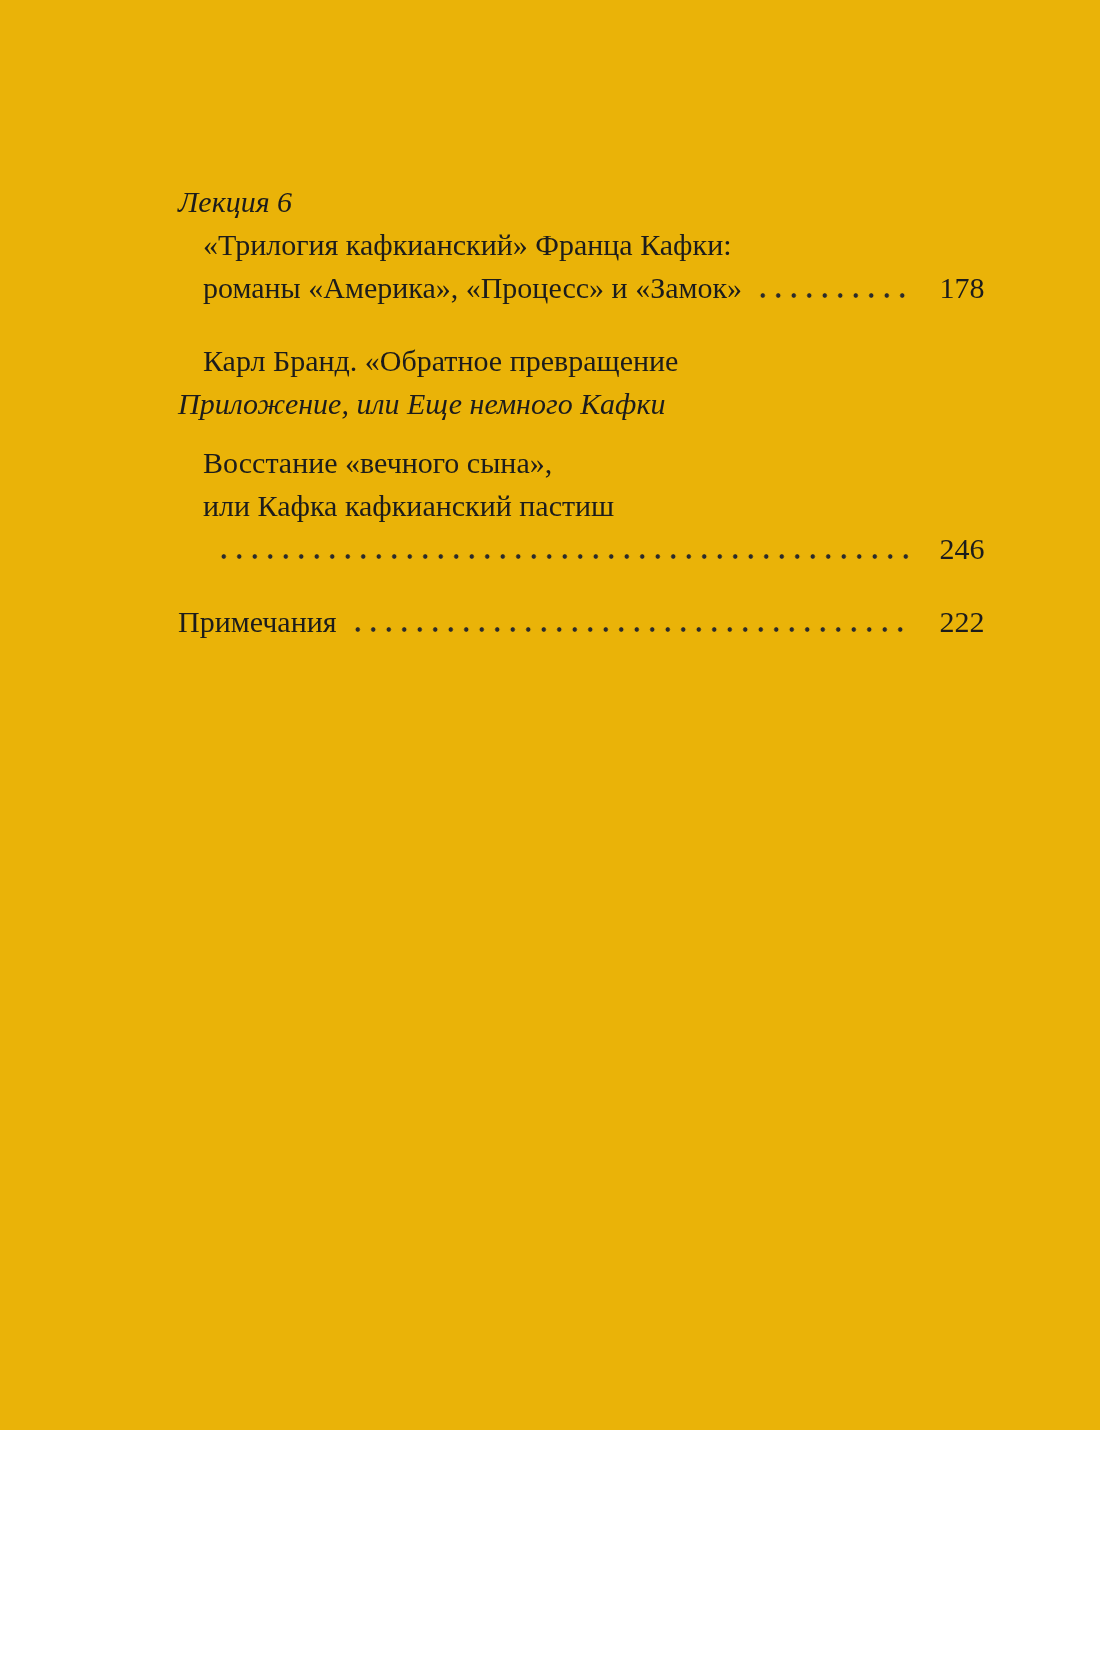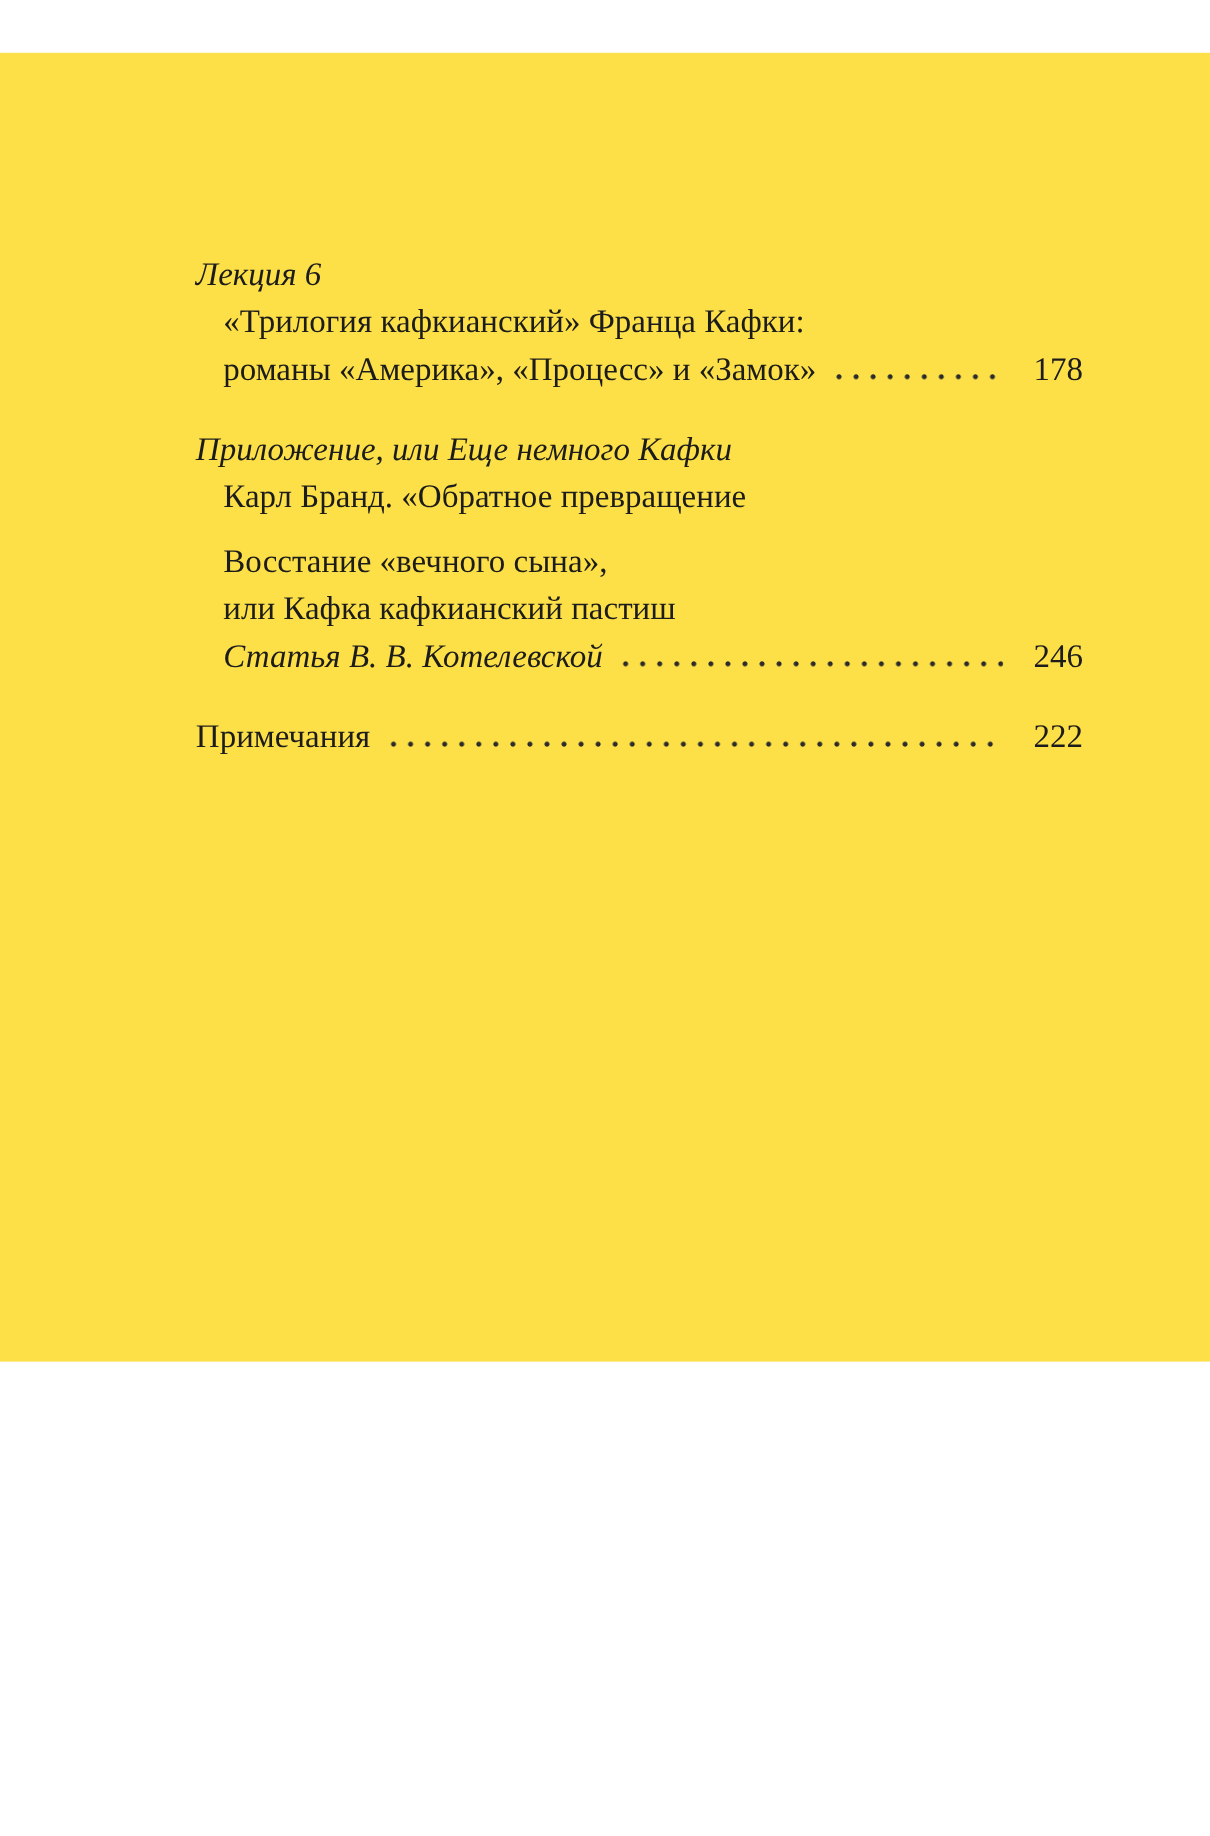--- a/index.html
+++ b/index.html
@@ -1,24 +1,23 @@
 <!DOCTYPE html>
 <html><head>
 <meta charset="utf-8">
 <style>
   html, body { margin: 0; padding: 0; background: #ffffff; }
   .book-page {
     position: relative;
     width: 1100px;
-    height: 1190px;
-    background: #fde047;
+    height: 1430px;
+    background: #eab308;
     color: #1c1c1c;
     font-family: "Liberation Serif", "DejaVu Serif", serif;
     overflow: hidden;
-    margin-top: 48px;
   }
   .toc {
     position: absolute;
     left: 178px;
     top: 180px;
     width: 810px;
     font-size: 30px;
     line-height: 43px;
   }
   .block-gap { margin-top: 30px; }
@@ -58,36 +57,35 @@
       </div>
       <div class="row indent">
         <span class="line-text">романы «Америка», «Процесс» и «Замок»</span>
         <span class="leader"></span>
         <span class="page-num">178</span>
       </div>
     </div>
 
 
     <div class="block-gap">
+      <div class="row indent">
+        <span class="line-text">Карл Бранд. «Обратное превращение</span>
+      </div>
       <div class="row">
         <span class="line-text it">Приложение, или Еще немного Кафки</span>
-      </div>
-      <div class="row indent">
-        <span class="line-text">Карл Бранд. «Обратное превращение</span>
       </div>
 
       <div class="sub-gap">
         <div class="row indent">
           <span class="line-text">Восстание «вечного сына»,</span>
         </div>
         <div class="row indent">
           <span class="line-text">или Кафка кафкианский пастиш</span>
         </div>
         <div class="row indent">
-          <span class="line-text it">Статья В. В. Котелевской</span>
           <span class="leader"></span>
           <span class="page-num">246</span>
         </div>
       </div>
     </div>
 
     <div class="block-gap">
       <div class="row">
         <span class="line-text">Примечания</span>
         <span class="leader"></span>

